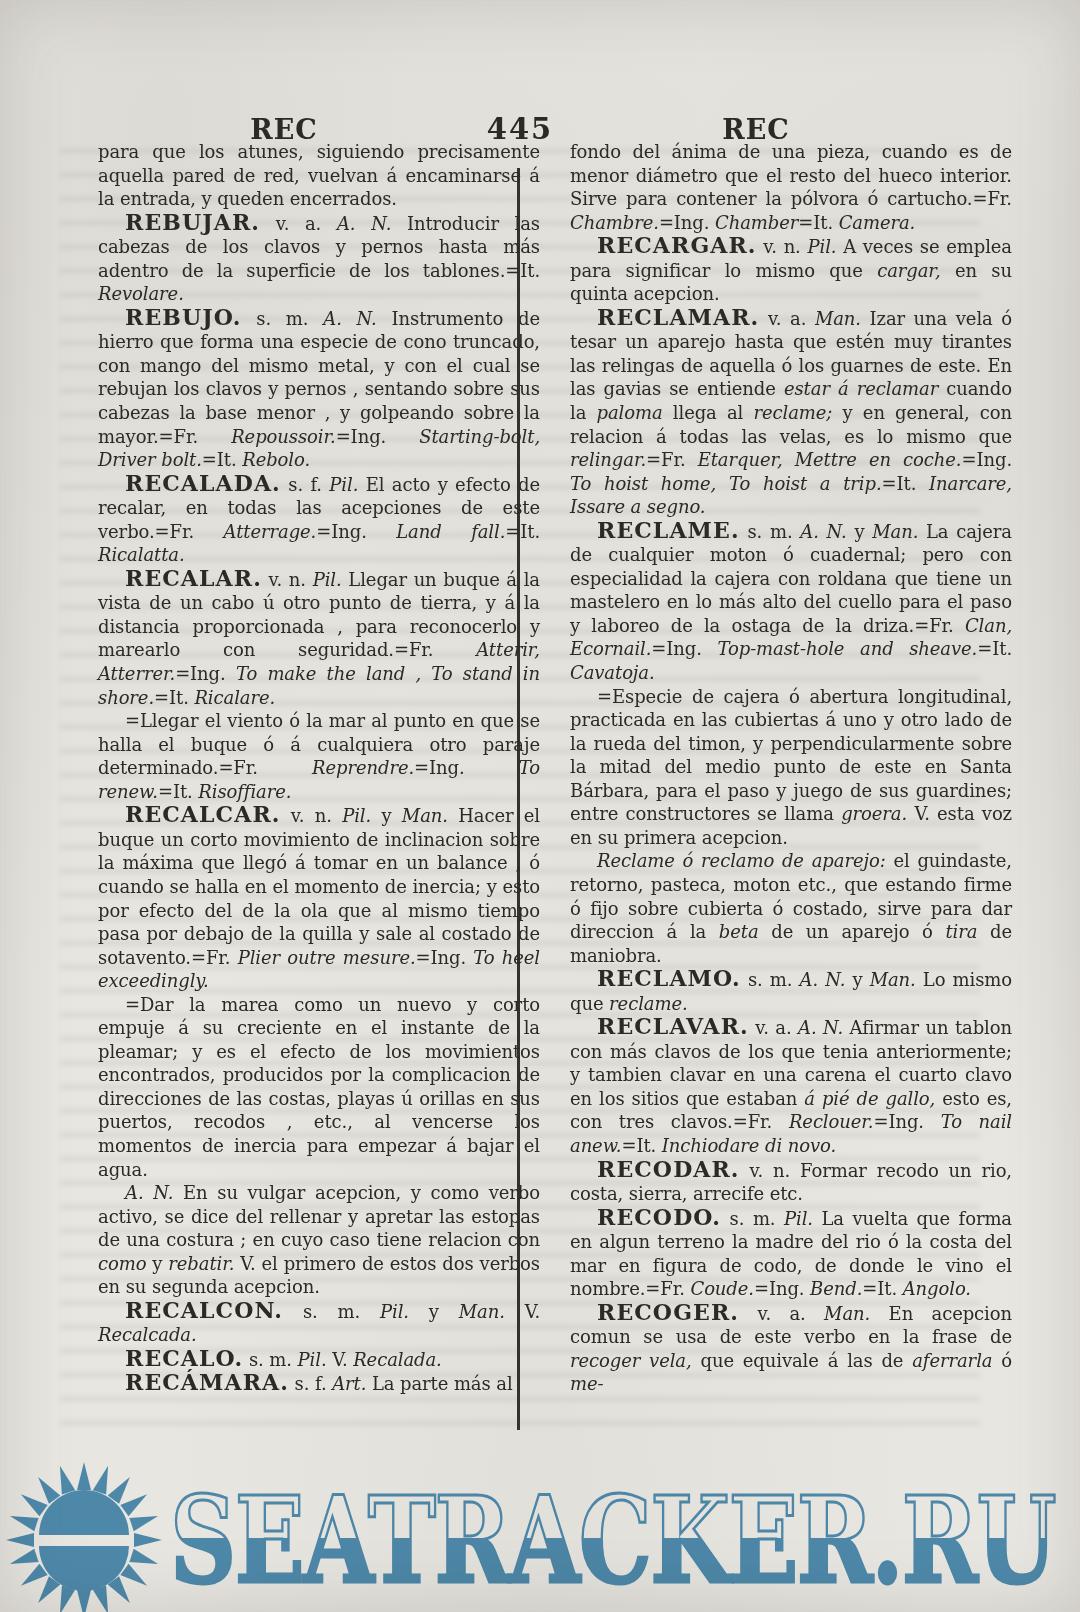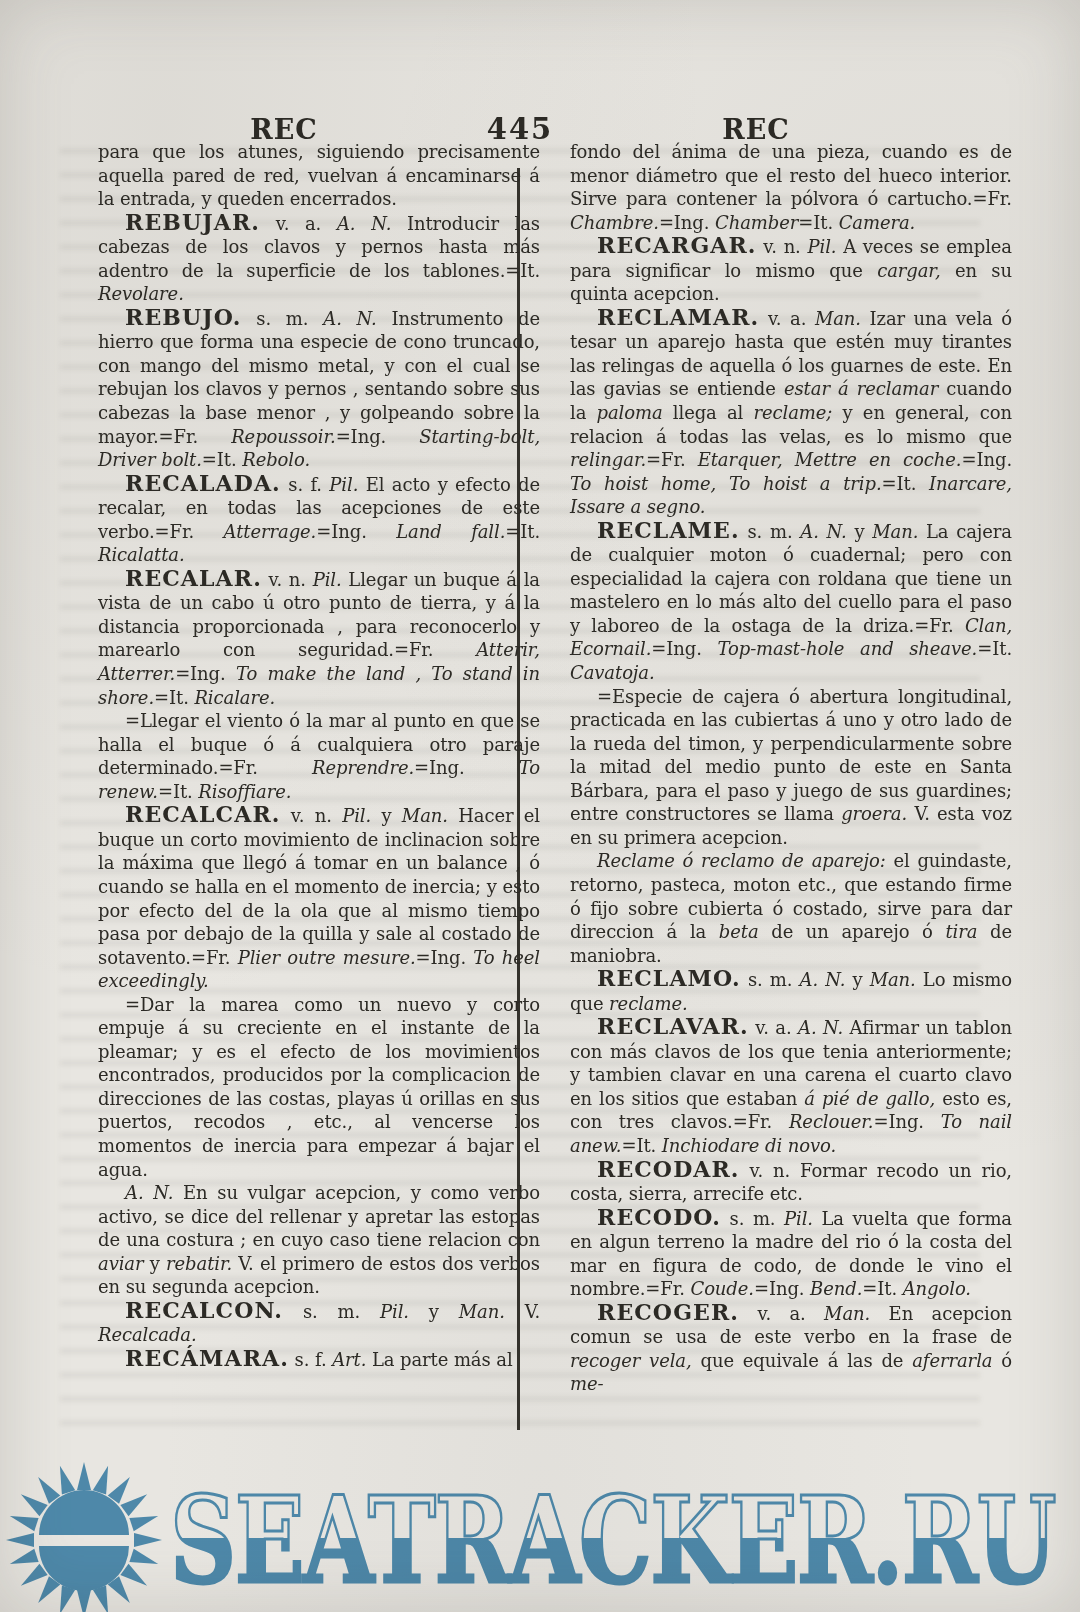--- a/index.html
+++ b/index.html
@@ -62,22 +62,23 @@
 
   <div class="column col-left">
       <p class="para noindent"><span>para que los atunes, siguiendo precisamente aquella pared de red, vuelvan á encaminarse á la entrada, y queden encerrados.</span></p>
       <p class="para"><span class="b">REBUJAR.</span><span> v. a. </span><span class="i">A. N.</span><span> Introducir las cabezas de los clavos y pernos hasta más adentro de la superficie de los tablones.=It. </span><span class="i">Revolare.</span></p>
       <p class="para"><span class="b">REBUJO.</span><span> s. m. </span><span class="i">A. N.</span><span> Instrumento de hierro que forma una especie de cono truncado, con mango del mismo metal, y con el cual se rebujan los clavos y pernos , sentando sobre sus cabezas la base menor , y golpeando sobre la mayor.=Fr. </span><span class="i">Repoussoir.</span><span>=Ing. </span><span class="i">Starting-bolt, Driver bolt.</span><span>=It. </span><span class="i">Rebolo.</span></p>
       <p class="para"><span class="b">RECALADA.</span><span> s. f. </span><span class="i">Pil.</span><span> El acto y efecto de recalar, en todas las acepciones de este verbo.=Fr. </span><span class="i">Atterrage.</span><span>=Ing. </span><span class="i">Land fall.</span><span>=It. </span><span class="i">Ricalatta.</span></p>
       <p class="para"><span class="b">RECALAR.</span><span> v. n. </span><span class="i">Pil.</span><span> Llegar un buque á la vista de un cabo ú otro punto de tierra, y á la distancia proporcionada , para reconocerlo y marearlo con seguridad.=Fr. </span><span class="i">Atterir, Atterrer.</span><span>=Ing. </span><span class="i">To make the land , To stand in shore.</span><span>=It. </span><span class="i">Ricalare.</span></p>
       <p class="para"><span>=Llegar el viento ó la mar al punto en que se halla el buque ó á cualquiera otro paraje determinado.=Fr. </span><span class="i">Reprendre.</span><span>=Ing. </span><span class="i">To renew.</span><span>=It. </span><span class="i">Risoffiare.</span></p>
       <p class="para"><span class="b">RECALCAR.</span><span> v. n. </span><span class="i">Pil.</span><span> y </span><span class="i">Man.</span><span> Hacer el buque un corto movimiento de inclinacion sobre la máxima que llegó á tomar en un balance , ó cuando se halla en el momento de inercia; y esto por efecto del de la ola que al mismo tiempo pasa por debajo de la quilla y sale al costado de sotavento.=Fr. </span><span class="i">Plier outre mesure.</span><span>=Ing. </span><span class="i">To heel exceedingly.</span></p>
       <p class="para"><span>=Dar la marea como un nuevo y corto empuje á su creciente en el instante de la pleamar; y es el efecto de los movimientos encontrados, producidos por la complicacion de direcciones de las costas, playas ú orillas en sus puertos, recodos , etc., al vencerse los momentos de inercia para empezar á bajar el agua.</span></p>
-      <p class="para"><span class="i">A. N.</span><span> En su vulgar acepcion, y como verbo activo, se dice del rellenar y apretar las estopas de una costura ; en cuyo caso tiene relacion con </span><span class="i">aviar</span><span> y </span><span class="i">rebatir.</span><span> V. el primero de estos dos verbos en su segunda acepcion.</span></p>
+      <p class="para"><span class="i">A. N.</span><span> En su vulgar acepcion, y como verbo activo, se dice del rellenar y apretar las estopas de una costura ; en cuyo caso tiene relacion con </span><span class="i">como</span><span> y </span><span class="i">rebatir.</span><span> V. el primero de estos dos verbos en su segunda acepcion.</span></p>
       <p class="para"><span class="b">RECALCON.</span><span> s. m. </span><span class="i">Pil.</span><span> y </span><span class="i">Man.</span><span> V. </span><span class="i">Recalcada.</span></p>
+      <p class="para"><span class="b">RECALO.</span><span> s. m. </span><span class="i">Pil.</span><span> V. </span><span class="i">Recalada.</span></p>
       <p class="para"><span class="b">RECÁMARA.</span><span> s. f. </span><span class="i">Art.</span><span> La parte más al</span></p>
     </div>
   <div class="column col-right">
       <p class="para noindent"><span>fondo del ánima de una pieza, cuando es de menor diámetro que el resto del hueco interior. Sirve para contener la pólvora ó cartucho.=Fr. </span><span class="i">Chambre.</span><span>=Ing. </span><span class="i">Chamber</span><span>=It. </span><span class="i">Camera.</span></p>
       <p class="para"><span class="b">RECARGAR.</span><span> v. n. </span><span class="i">Pil.</span><span> A veces se emplea para significar lo mismo que </span><span class="i">cargar,</span><span> en su quinta acepcion.</span></p>
       <p class="para"><span class="b">RECLAMAR.</span><span> v. a. </span><span class="i">Man.</span><span> Izar una vela ó tesar un aparejo hasta que estén muy tirantes las relingas de aquella ó los guarnes de este. En las gavias se entiende </span><span class="i">estar á reclamar</span><span> cuando la </span><span class="i">paloma</span><span> llega al </span><span class="i">reclame;</span><span> y en general, con relacion á todas las velas, es lo mismo que </span><span class="i">relingar.</span><span>=Fr. </span><span class="i">Etarquer, Mettre en coche.</span><span>=Ing. </span><span class="i">To hoist home, To hoist a trip.</span><span>=It. </span><span class="i">Inarcare, Issare a segno.</span></p>
       <p class="para"><span class="b">RECLAME.</span><span> s. m. </span><span class="i">A. N.</span><span> y </span><span class="i">Man.</span><span> La cajera de cualquier moton ó cuadernal; pero con especialidad la cajera con roldana que tiene un mastelero en lo más alto del cuello para el paso y laboreo de la ostaga de la driza.=Fr. </span><span class="i">Clan, Ecornail.</span><span>=Ing. </span><span class="i">Top-mast-hole and sheave.</span><span>=It. </span><span class="i">Cavatoja.</span></p>
       <p class="para"><span>=Especie de cajera ó abertura longitudinal, practicada en las cubiertas á uno y otro lado de la rueda del timon, y perpendicularmente sobre la mitad del medio punto de este en Santa Bárbara, para el paso y juego de sus guardines; entre constructores se llama </span><span class="i">groera.</span><span> V. esta voz en su primera acepcion.</span></p>
       <p class="para"><span class="i">Reclame ó reclamo de aparejo:</span><span> el guindaste, retorno, pasteca, moton etc., que estando firme ó fijo sobre cubierta ó costado, sirve para dar direccion á la </span><span class="i">beta</span><span> de un aparejo ó </span><span class="i">tira</span><span> de maniobra.</span></p>
       <p class="para"><span class="b">RECLAMO.</span><span> s. m. </span><span class="i">A. N.</span><span> y </span><span class="i">Man.</span><span> Lo mismo que </span><span class="i">reclame.</span></p>

